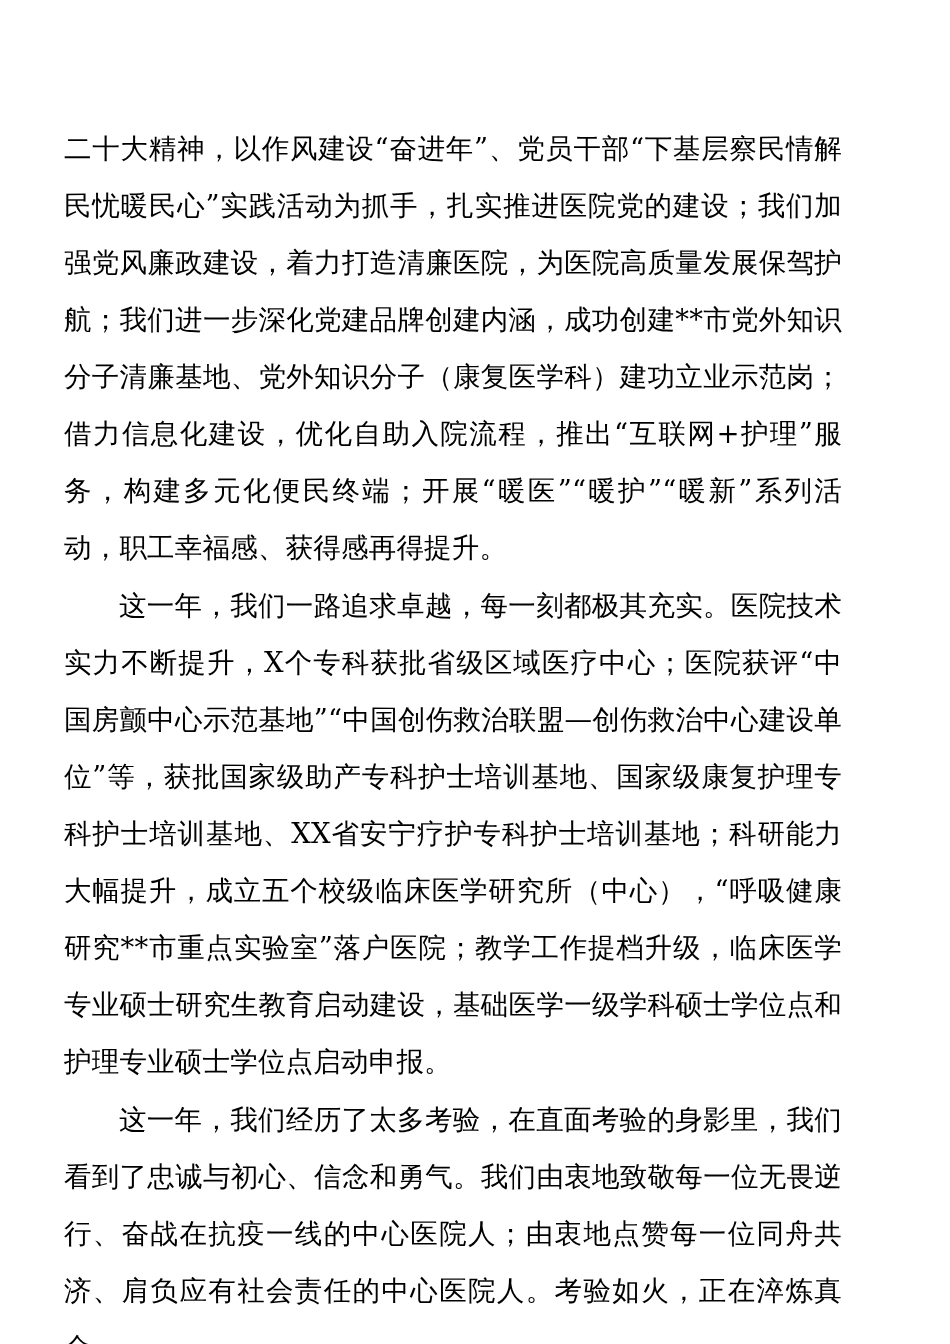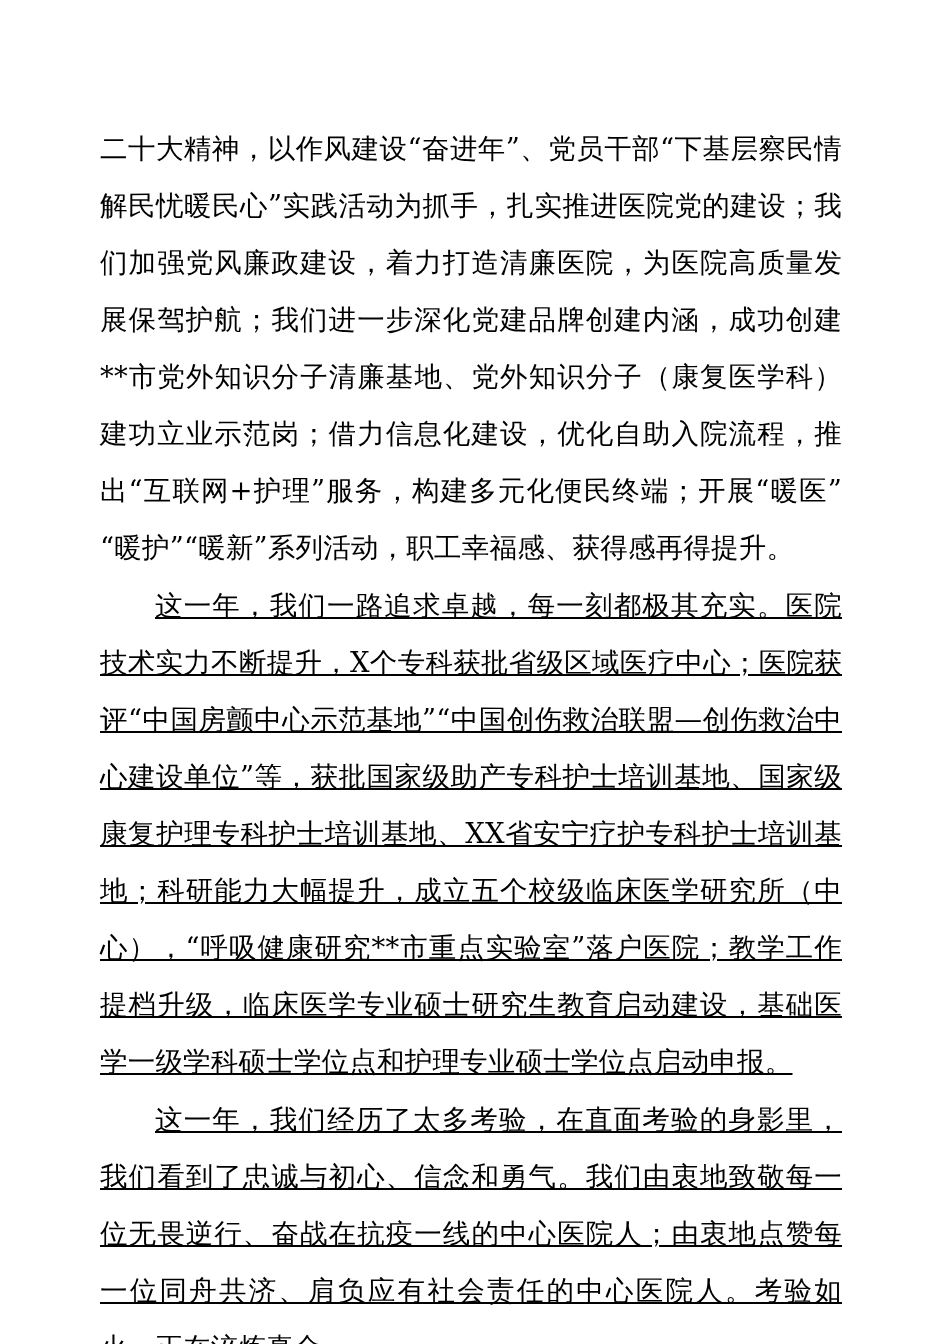--- a/index.html
+++ b/index.html
@@ -11,37 +11,36 @@
     width: 950px;
     height: 1344px;
     font-family: "DejaVu Serif", "Liberation Serif", serif;
     color: #000000;
     overflow: hidden;
   }
   .page {
     width: 950px;
     height: 1344px;
     box-sizing: border-box;
-    padding: 120px 108px 60px 100px;
+    padding: 120px 108px 60px 64px;
     position: relative;
   }
   .doc-body {
     font-size: 27.5px;
     line-height: 57px;
     text-align: justify;
     text-justify: inter-ideograph;
     letter-spacing: 0.2px;
   }
   .para {
     margin: 0 0 1px 0;
     white-space: normal;
   }
   .para.indent {
     text-indent: 2em;
-    text-decoration: underline;
   }
 </style>
 </head>
 <body>
 
 <div class="page">
   <div class="doc-body">
     <p class="para">二十大精神，以作风建设“奋进年”、党员干部“下基层察民情解民忧暖民心”实践活动为抓手，扎实推进医院党的建设；我们加强党风廉政建设，着力打造清廉医院，为医院高质量发展保驾护航；我们进一步深化党建品牌创建内涵，成功创建**市党外知识分子清廉基地、党外知识分子（康复医学科）建功立业示范岗；借力信息化建设，优化自助入院流程，推出“互联网+护理”服务，构建多元化便民终端；开展“暖医”“暖护”“暖新”系列活动，职工幸福感、获得感再得提升。</p>
     <p class="para indent">这一年，我们一路追求卓越，每一刻都极其充实。医院技术实力不断提升，X个专科获批省级区域医疗中心；医院获评“中国房颤中心示范基地”“中国创伤救治联盟—创伤救治中心建设单位”等，获批国家级助产专科护士培训基地、国家级康复护理专科护士培训基地、XX省安宁疗护专科护士培训基地；科研能力大幅提升，成立五个校级临床医学研究所（中心），“呼吸健康研究**市重点实验室”落户医院；教学工作提档升级，临床医学专业硕士研究生教育启动建设，基础医学一级学科硕士学位点和护理专业硕士学位点启动申报。</p>
     <p class="para indent">这一年，我们经历了太多考验，在直面考验的身影里，我们看到了忠诚与初心、信念和勇气。我们由衷地致敬每一位无畏逆行、奋战在抗疫一线的中心医院人；由衷地点赞每一位同舟共济、肩负应有社会责任的中心医院人。考验如火，正在淬炼真金。</p>

